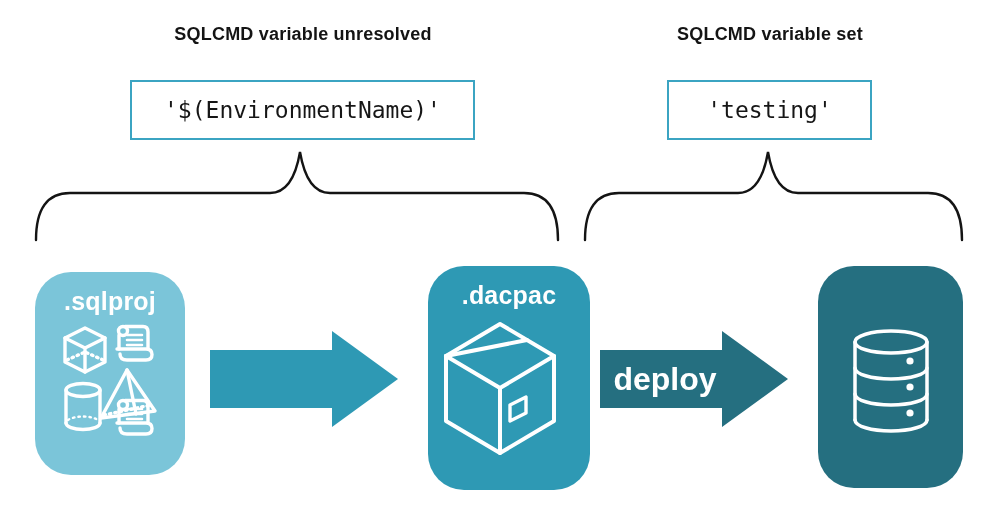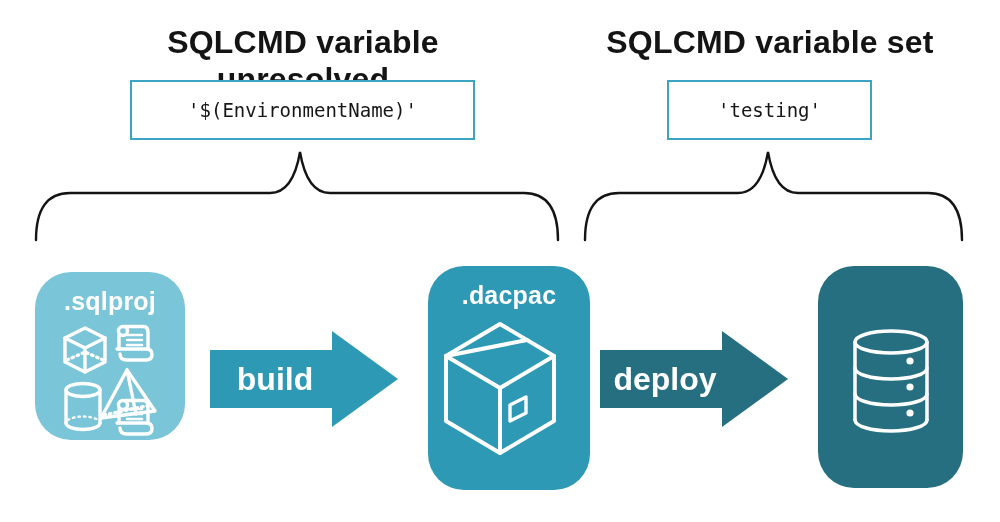--- a/index.html
+++ b/index.html
@@ -7,53 +7,53 @@
     position:relative;
     width:1000px;height:522px;
     background:#ffffff;
     font-family:"Liberation Sans", sans-serif;
     overflow:hidden;
   }
   .heading{
     position:absolute;
     width:380px;
     text-align:center;
-    font-size:32px;
+    font-size:18px;
     font-weight:bold;
     letter-spacing:.2px;
     color:var(--ink);
   }
   .h-left{left:113px;top:24px;}
   .h-right{left:580px;top:24px;text-align:center;}
   .codebox{
     position:absolute;
     top:80px;height:60px;
     background:#ffffff;
     border:2.5px solid var(--box-border);
     display:flex;align-items:center;justify-content:center;
     box-sizing:border-box;
   }
   .cb-left{left:130px;width:345px;}
   .cb-right{left:667px;width:205px;}
   .code{
     font-family:"DejaVu Sans Mono","Liberation Mono",monospace;
-    font-size:19px;
+    font-size:23px;
     color:#161616;
     white-space:pre;
   }
   .brace{position:absolute;overflow:visible;}
   .brace path{fill:none;stroke:var(--ink);stroke-width:2.4;stroke-linecap:round;}
   .br-left{left:30px;top:148px;}
   .br-right{left:581px;top:148px;}
   .card{
     position:absolute;
     border-radius:36px;
     box-sizing:border-box;
   }
-  .card-sqlproj{left:35px;top:272px;width:150px;height:168px;background:var(--light-teal);}
+  .card-sqlproj{left:35px;top:272px;width:150px;height:203px;background:var(--light-teal);}
   .card-dacpac{left:428px;top:266px;width:162px;height:224px;background:var(--teal);}
   .card-database{left:818px;top:266px;width:145px;height:222px;background:var(--dark-teal);}
   .card-label{
     margin-top:15px;
     text-align:center;
     color:#ffffff;
     font-size:25px;
     font-weight:bold;
     letter-spacing:.2px;
   }
@@ -129,21 +129,20 @@
         <path d="M56 99 H85 Q91 99 91 104.5 Q91 110 85 110 H66 Q59 110 59 104"></path>
         <path d="M66 85 H81 M66 90 H81 M66 95 H81" stroke-width="2.6"></path>
       </g>
     </svg>
   </div>
 
   <div class="arrow arrow-build">
     <svg width="188" height="96" viewBox="0 0 188 96">
       <polygon points="0,19 122,19 122,0 188,48 122,96 122,77 0,77"></polygon>
     </svg>
-    <div class="arrow-label">build</div>
   </div>
 
   <div class="card card-dacpac">
     <div class="card-label">.dacpac</div>
     <svg class="card-icon icon-dacpac" width="117" height="137" viewBox="0 0 117 137">
       <g stroke-width="4">
         <path d="M58 4 L112 36 L58 68 L4 36 Z"></path>
         <path d="M4 36 L85 20"></path>
         <path d="M4 36 V101 L58 133 L112 101 V36"></path>
         <path d="M58 68 V133"></path>

